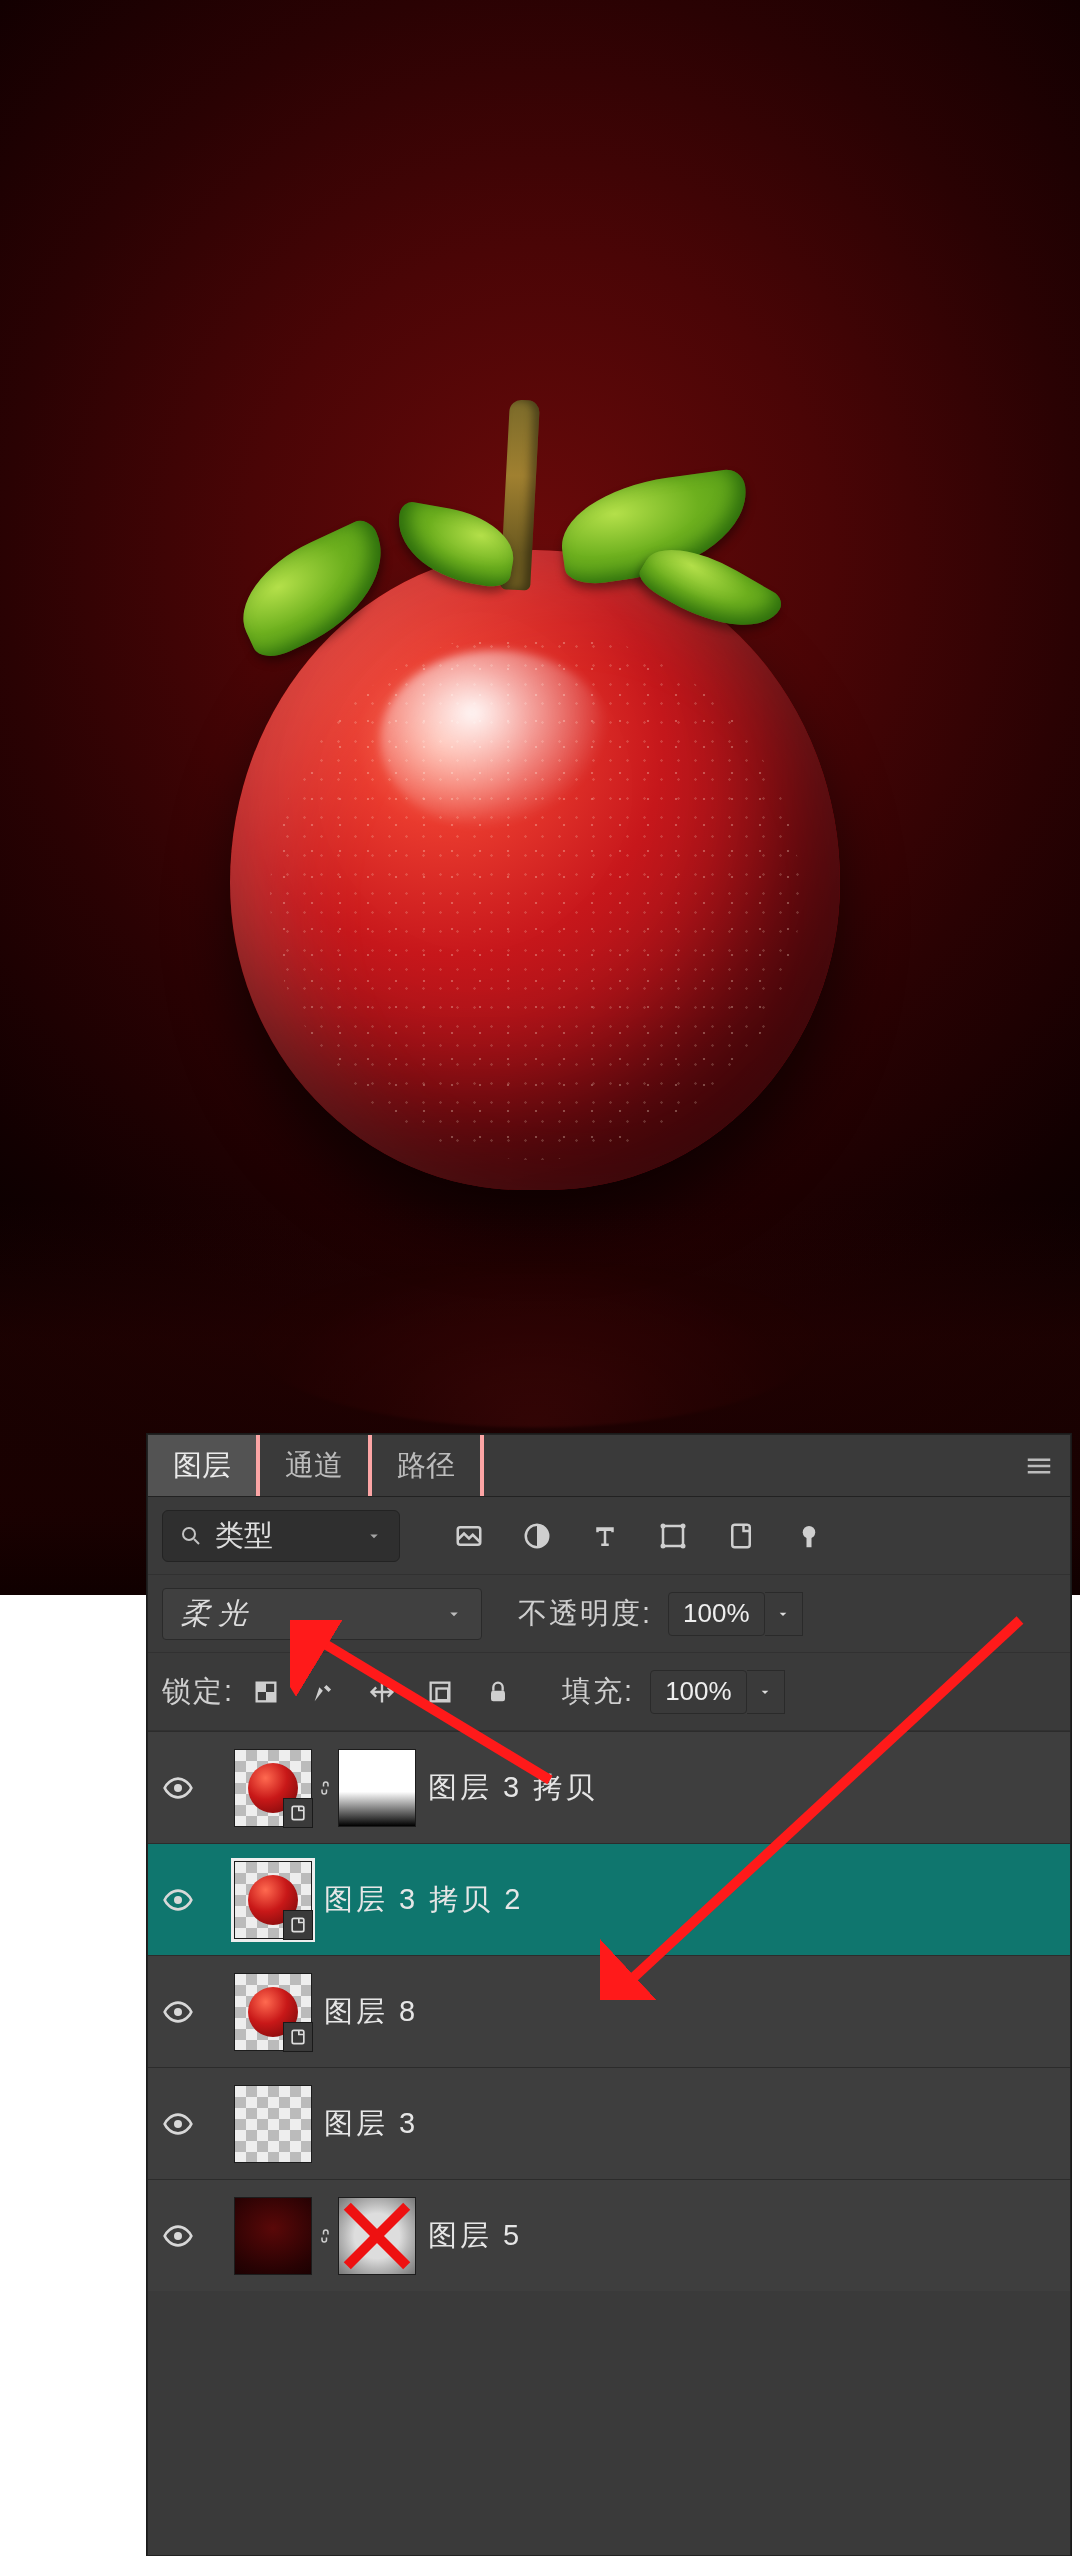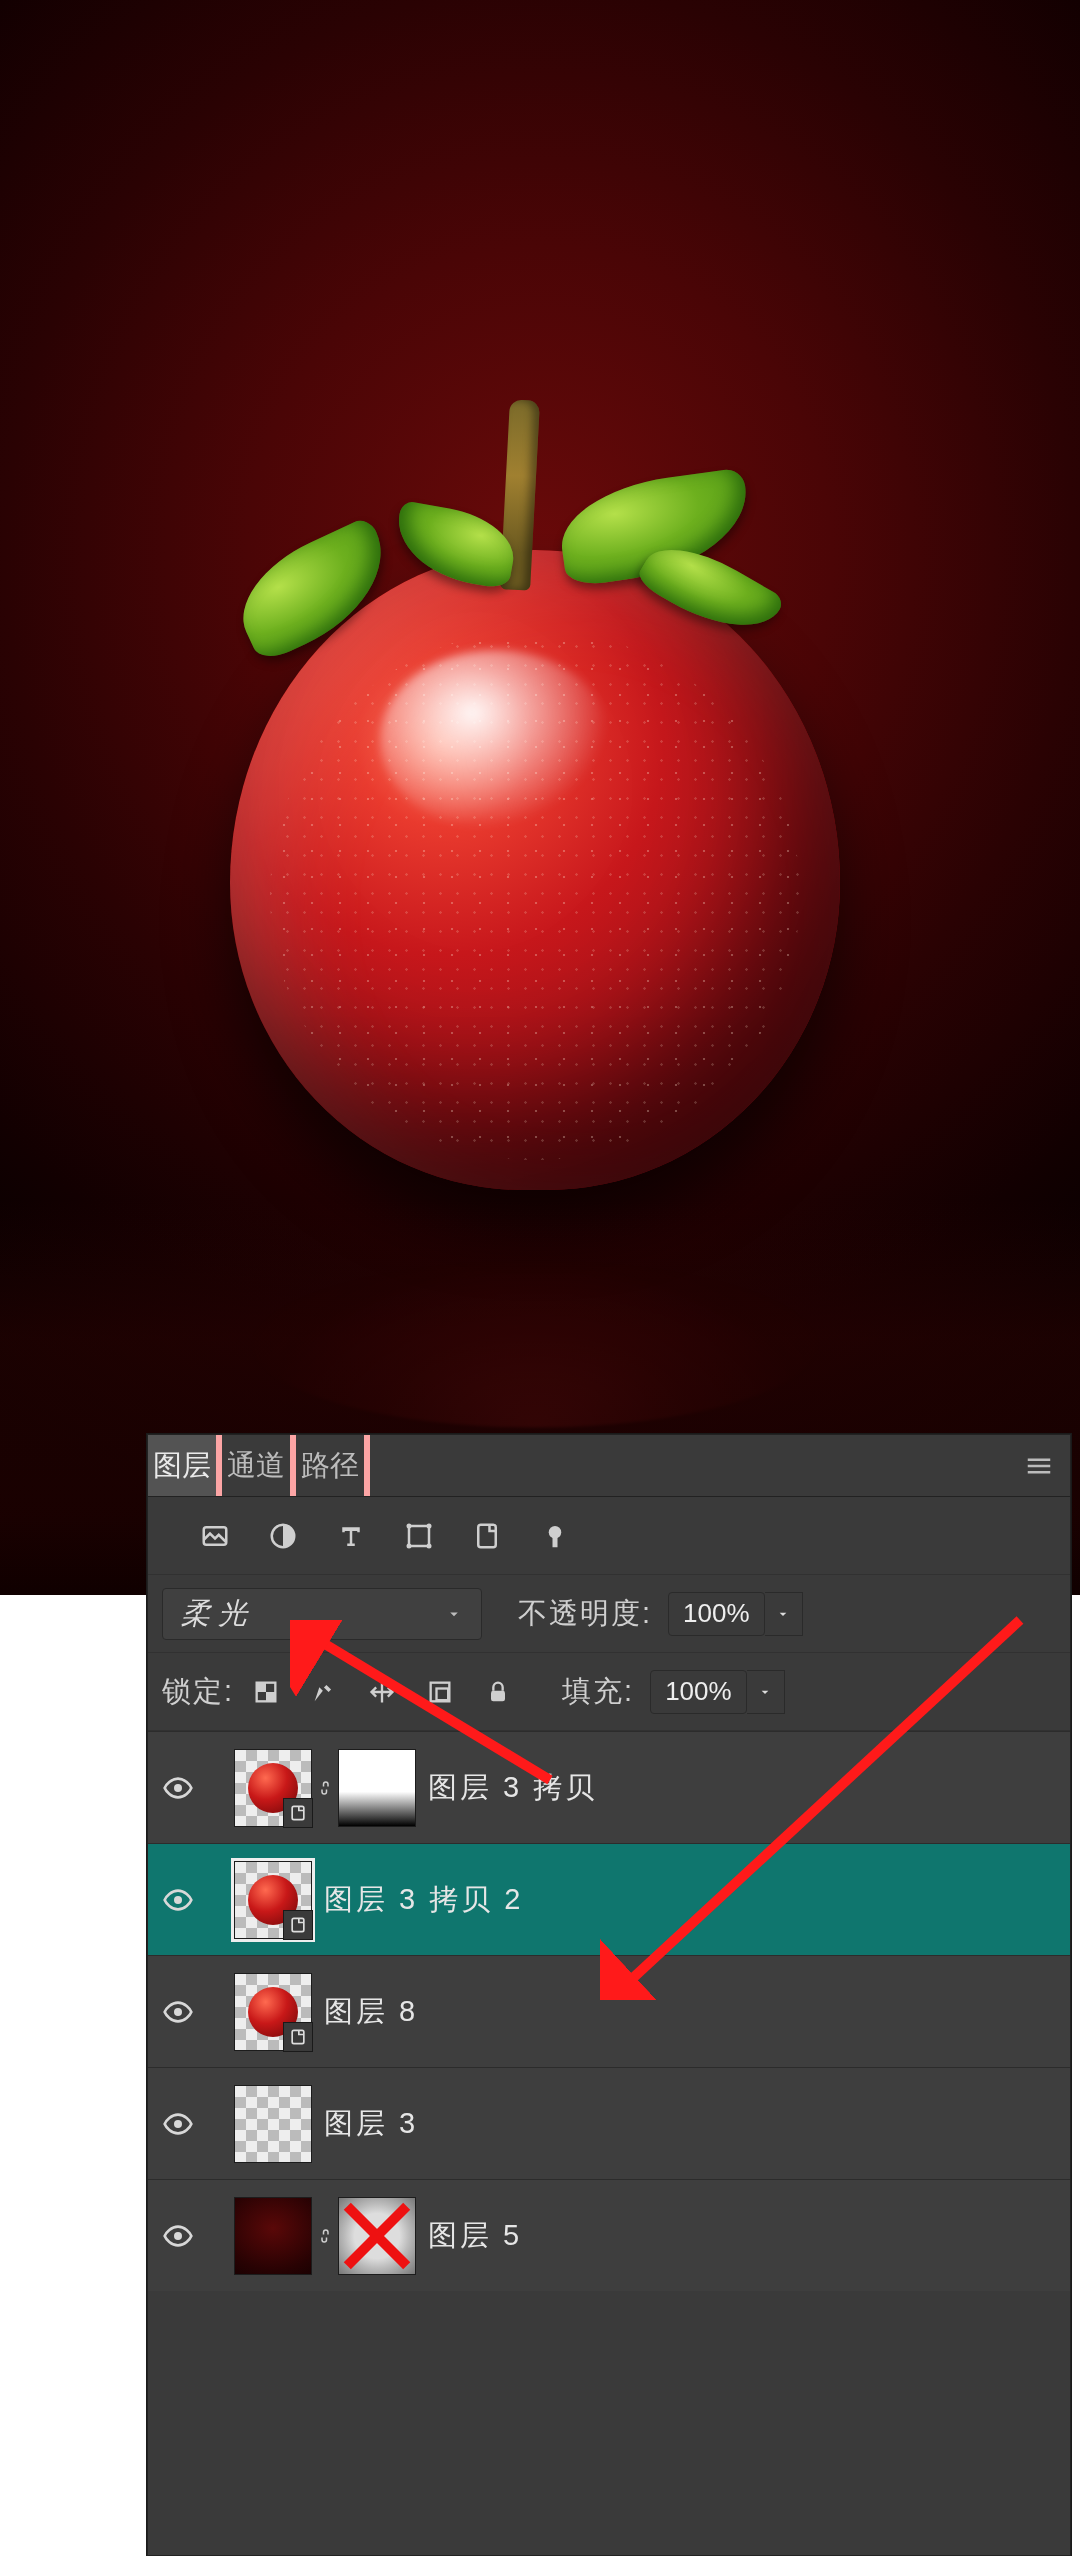--- a/index.html
+++ b/index.html
@@ -143,26 +143,26 @@
   }
 
   .tabs {
     display:flex;
     align-items:center;
     height:62px;
     background:#3a3a3a;
     border-bottom:1px solid #222;
   }
   .tab {
-    padding:0 5px;
+    padding:0 25px;
     height:100%;
     display:flex;
     align-items:center;
     color:#bdbdbd;
-    border-right:6px solid #fca5a5;
+    border-right:4px solid #fca5a5;
   }
   .tab.active { background:#535353; color:#eaeaea; }
   .hambtn {
     margin-left:auto;
     width:62px; height:62px;
     display:flex; align-items:center; justify-content:center;
     color:#bbb;
   }
   .hambtn svg{width:30px;height:30px;}
 
@@ -370,20 +370,32 @@
     <div class="tab">通道</div>
     <div class="tab">路径</div>
     <div class="hambtn">
       <svg viewBox="0 0 24 24">
           <path fill="currentColor" d="M3 6h18v2H3zM3 11h18v2H3zM3 16h18v2H3z"></path>
         </svg>
     </div>
   </div>
 
   <div class="row">
+    <div class="search-pill">
+      <svg viewBox="0 0 24 24">
+          <circle cx="10" cy="10" r="6" fill="none" stroke="currentColor" stroke-width="2"></circle>
+          <path d="M15 15l5 5" stroke="currentColor" stroke-width="2"></path>
+        </svg>
+      <span>类型</span>
+      <span class="chev" style="margin-left:auto">
+        <svg viewBox="0 0 24 24">
+            <path fill="currentColor" d="M7 10l5 5 5-5z"></path>
+          </svg>
+      </span>
+    </div>
     <div class="filter-icons">
       <span class="ic">
           <svg viewBox="0 0 24 24">
             <rect x="3" y="5" width="18" height="14" rx="2" fill="none" stroke="currentColor" stroke-width="2"></rect>
             <path d="M3 15l5-5 4 4 3-3 6 6" fill="none" stroke="currentColor" stroke-width="2"></path>
           </svg>
         </span>
       <span class="ic">
           <svg viewBox="0 0 24 24">
             <circle cx="12" cy="12" r="9" fill="none" stroke="currentColor" stroke-width="2"></circle>

